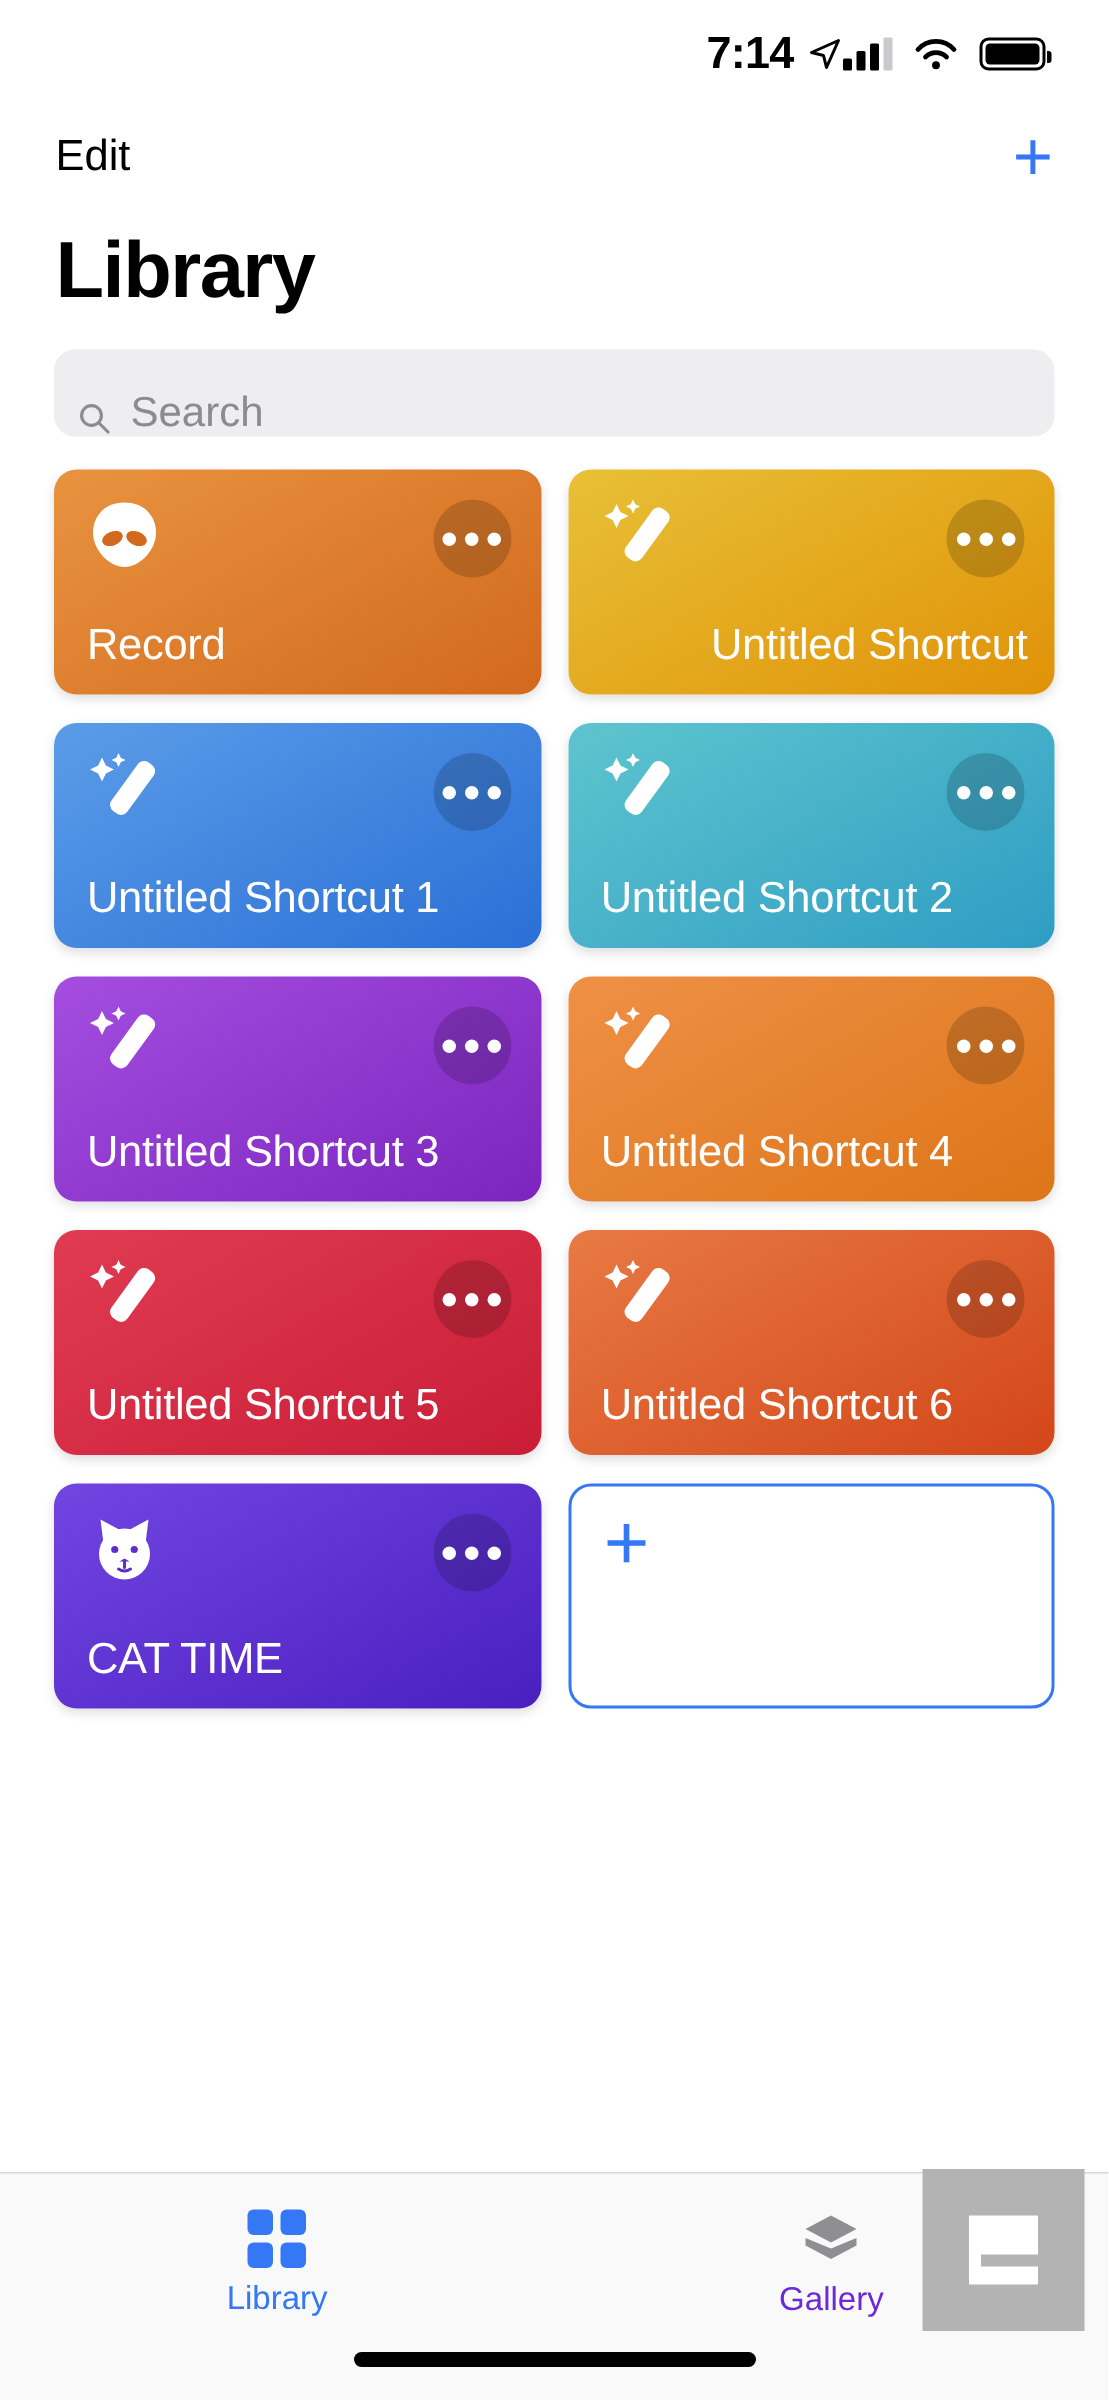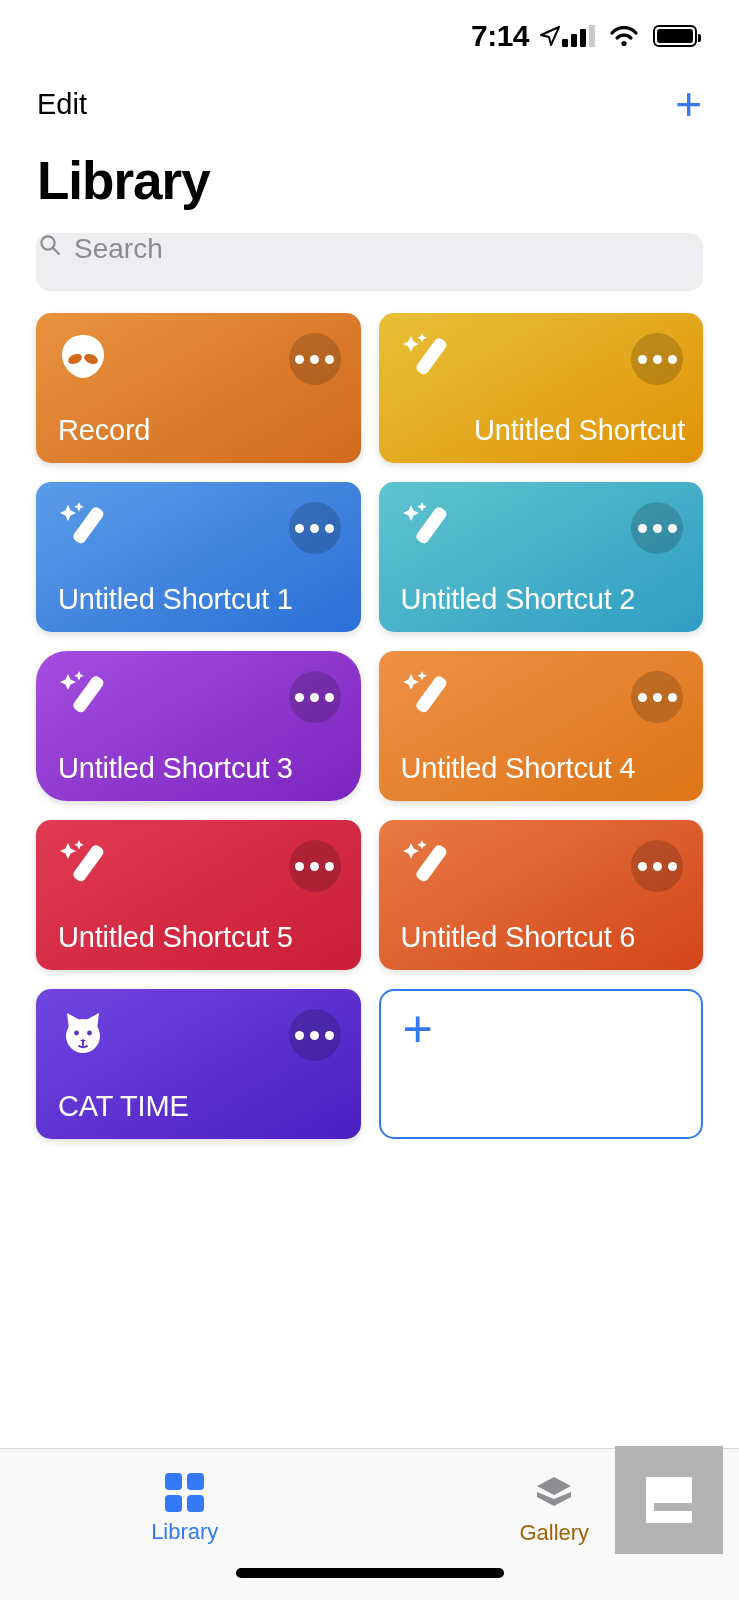--- a/index.html
+++ b/index.html
@@ -49,21 +49,21 @@
   }
   .page-title {
     font-size:53px; font-weight:bold; color:#000;
     padding:14px 37px 0 37px; letter-spacing:-1px;
   }
 
   
   .search-wrap { padding:22px 36px 0 36px; }
   .search-bar {
     height:58px; background:#eeeef0; border-radius:14px;
-    display:flex; align-items:flex-start; padding:0 2px; gap:12px;
+    display:flex; align-items:flex-end; padding:0 15px; gap:12px;
   }
   .search-icon { width:24px; height:24px; flex:0 0 auto; }
   .search-ph { font-size:28px; color:#8b8b90; }
 
   
   .grid {
     padding:22px 36px 0 36px;
     display:grid; grid-template-columns:1fr 1fr;
     gap:19px 18px;
   }
@@ -102,21 +102,21 @@
     position:absolute; left:0; bottom:0; width:100%; height:152px;
     background:#f9f9f9; border-top:1px solid #d8d8dc;
   }
   .tabs { display:flex; height:110px; }
   .tab {
     flex:1; display:flex; flex-direction:column;
     align-items:center; justify-content:center; gap:7px; padding-top:10px;
   }
   .tab-label { font-size:22px; }
   .tab.active .tab-label { color:#3478f6; }
-  .tab.inactive .tab-label { color:#a16207; }
+  .tab.inactive .tab-label { color:#6d28d9; }
   .grid-icon { display:grid; grid-template-columns:1fr 1fr; gap:5px; }
   .grid-icon b { display:block; width:17px; height:17px; background:#3478f6; border-radius:4px; }
   .home-indicator {
     position:absolute; bottom:22px; left:50%; transform:translateX(-50%);
     width:268px; height:10px; background:#000; border-radius:6px;
   }
   .watermark {
     position:absolute; right:16px; bottom:46px;
     width:108px; height:108px; background:#b3b3b3;
     display:flex; align-items:center; justify-content:center;
@@ -216,21 +216,21 @@
         <path d="M21 2 l1.5 3.2 3.2 1.5 -3.2 1.5 -1.5 3.2 -1.5 -3.2 -3.2 -1.5 3.2 -1.5 z" fill="#fff"></path>
         <path d="M31 17 l1.3 2.8 2.8 1.3 -2.8 1.3 -1.3 2.8 -1.3 -2.8 -2.8 -1.3 2.8 -1.3 z" fill="#fff"></path>
       </svg>
       <div class="dots">
         <i></i>
         <i></i>
         <i></i>
       </div>
       <div class="card-label">Untitled Shortcut 2</div>
     </div>
-    <div class="card" style="background: linear-gradient(150deg, rgb(164, 77, 224), rgb(124, 37, 190)); border-radius: 31px;">
+    <div class="card" style="background: linear-gradient(150deg, rgb(164, 77, 224), rgb(124, 37, 190));">
       <svg class="card-icon" viewBox="0 0 50 50">
         <rect x="24" y="5" width="13" height="40" rx="5" fill="#fff" transform="rotate(36 30 25)"></rect>
         <path d="M10 5 l2.6 5.4 5.4 2.6 -5.4 2.6 -2.6 5.4 -2.6 -5.4 -5.4 -2.6 5.4 -2.6 z" fill="#fff"></path>
         <path d="M21 2 l1.5 3.2 3.2 1.5 -3.2 1.5 -1.5 3.2 -1.5 -3.2 -3.2 -1.5 3.2 -1.5 z" fill="#fff"></path>
         <path d="M31 17 l1.3 2.8 2.8 1.3 -2.8 1.3 -1.3 2.8 -1.3 -2.8 -2.8 -1.3 2.8 -1.3 z" fill="#fff"></path>
       </svg>
       <div class="dots">
         <i></i>
         <i></i>
         <i></i>

